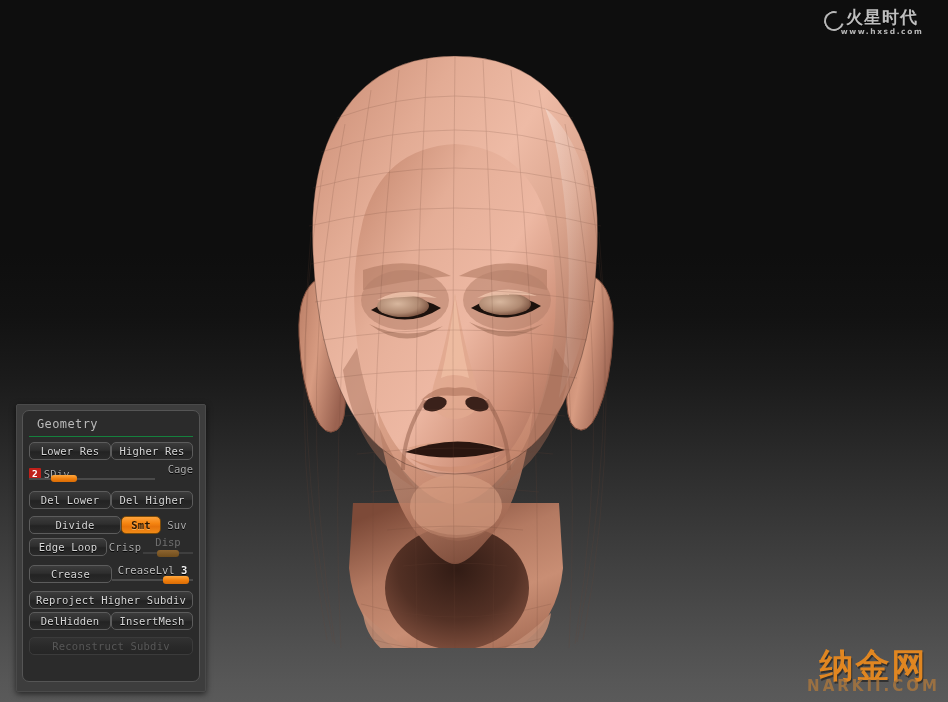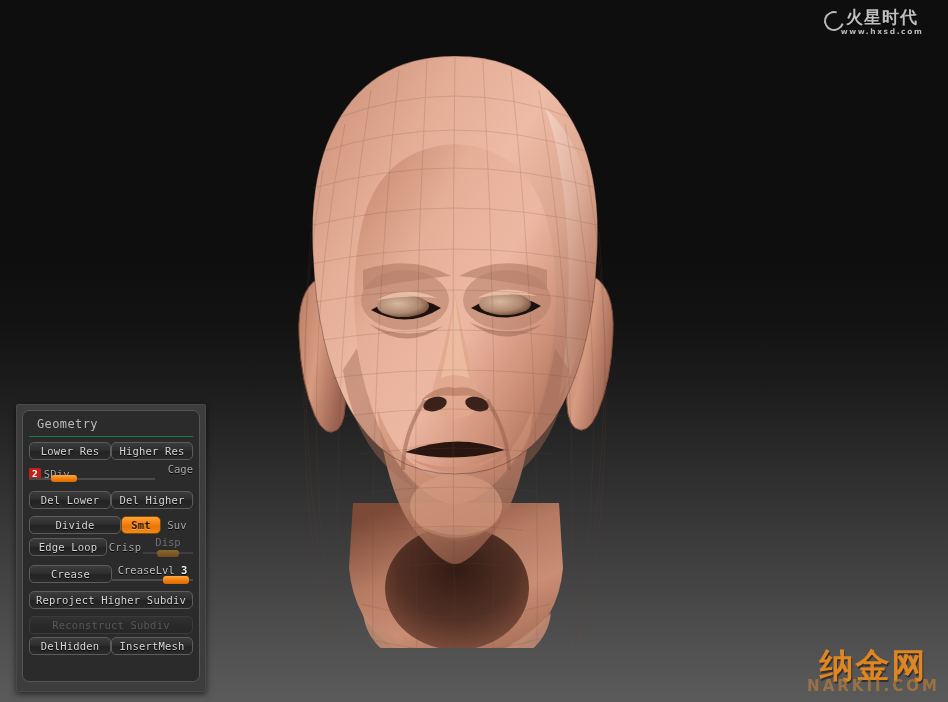--- a/index.html
+++ b/index.html
@@ -395,25 +395,25 @@
           <div class="track"></div>
           <div class="knob"></div>
         </div>
       </div>
 
 
       <div class="row gap">
         <div class="btn wide">Reproject Higher Subdiv</div>
       </div>
 
-      <div class="row gap">
-        <div class="btn wide disabled">Reconstruct Subdiv</div>
-      </div>
-
       <div class="row">
         <div class="btn">DelHidden</div>
         <div class="btn">InsertMesh</div>
       </div>
 
+      <div class="row gap">
+        <div class="btn wide disabled">Reconstruct Subdiv</div>
+      </div>
+
     </div>
   </div>
 
 </div>
 
 </body></html>

